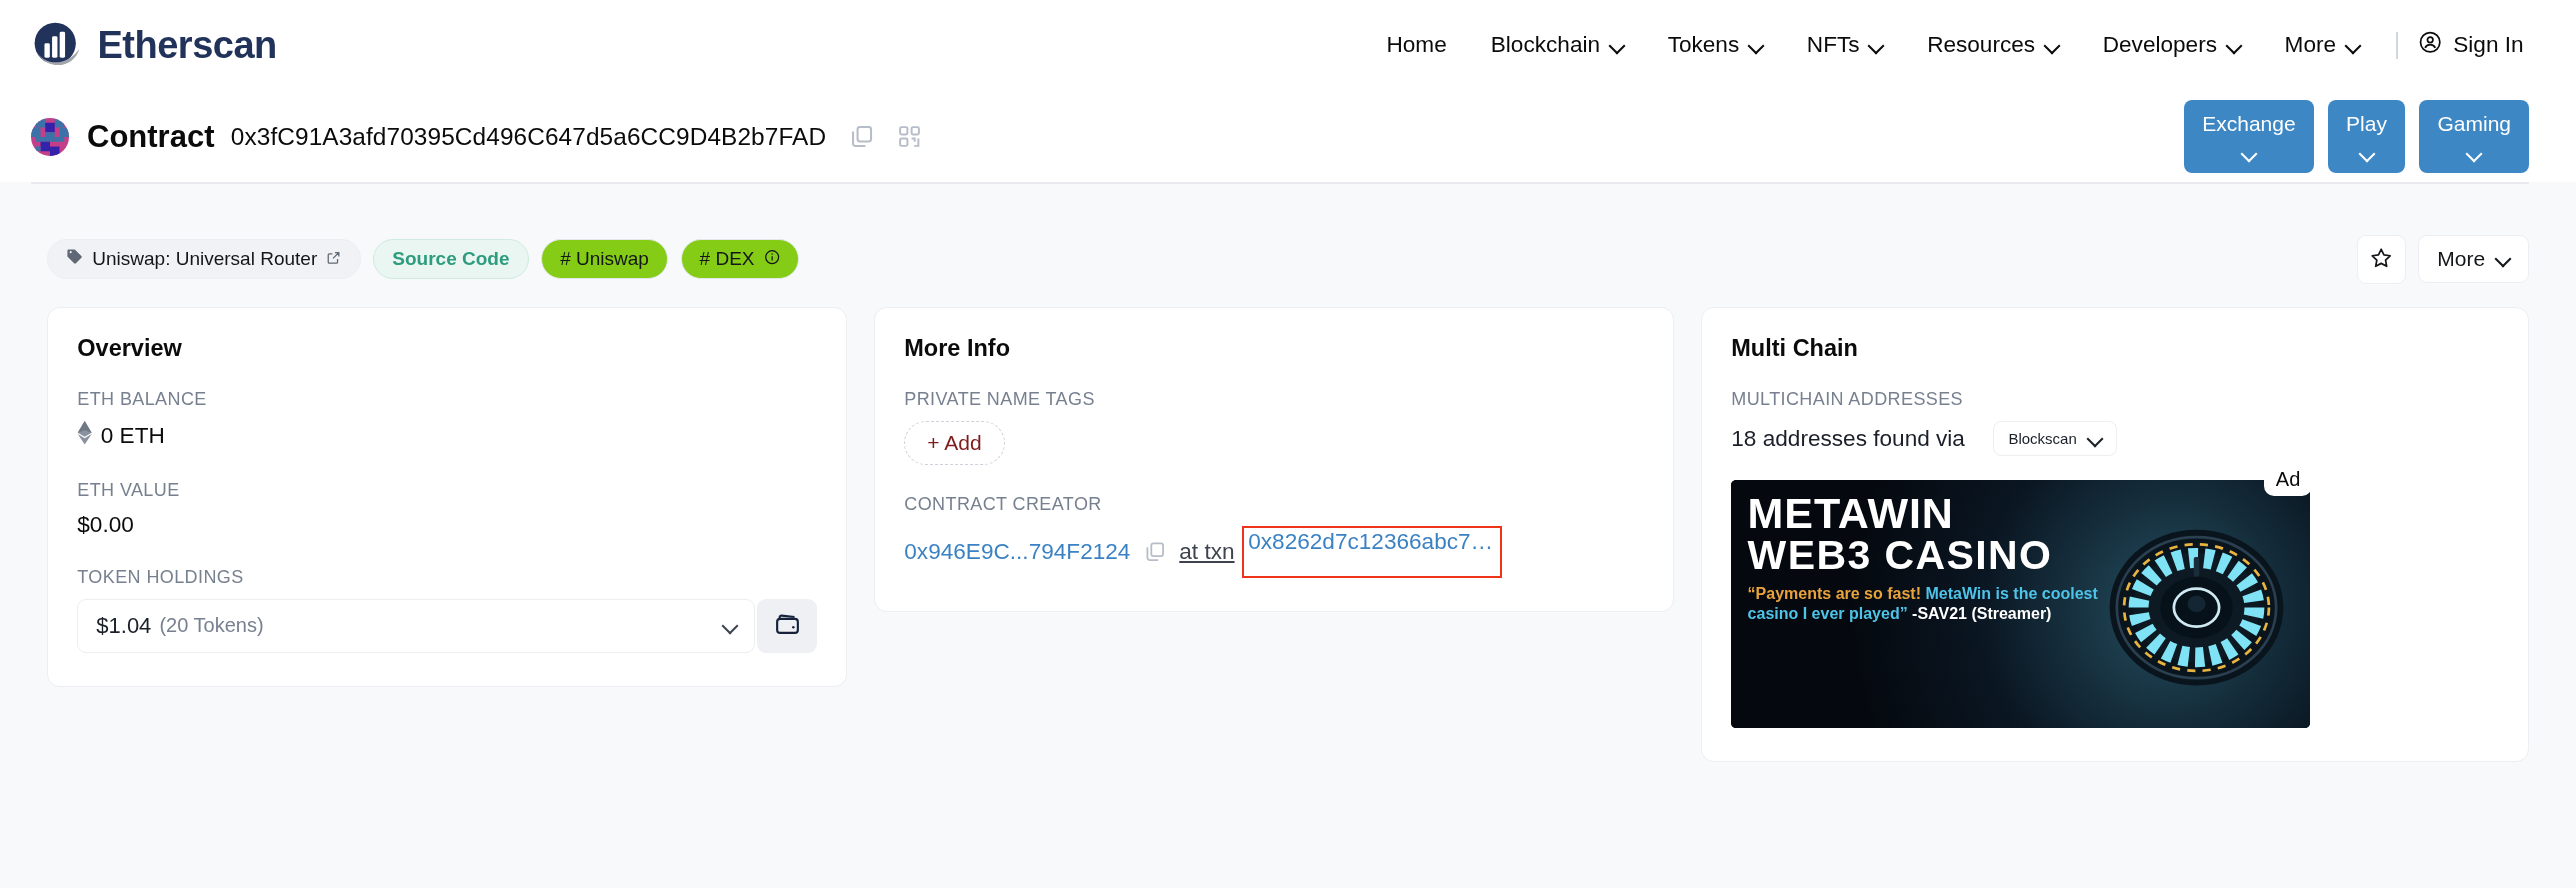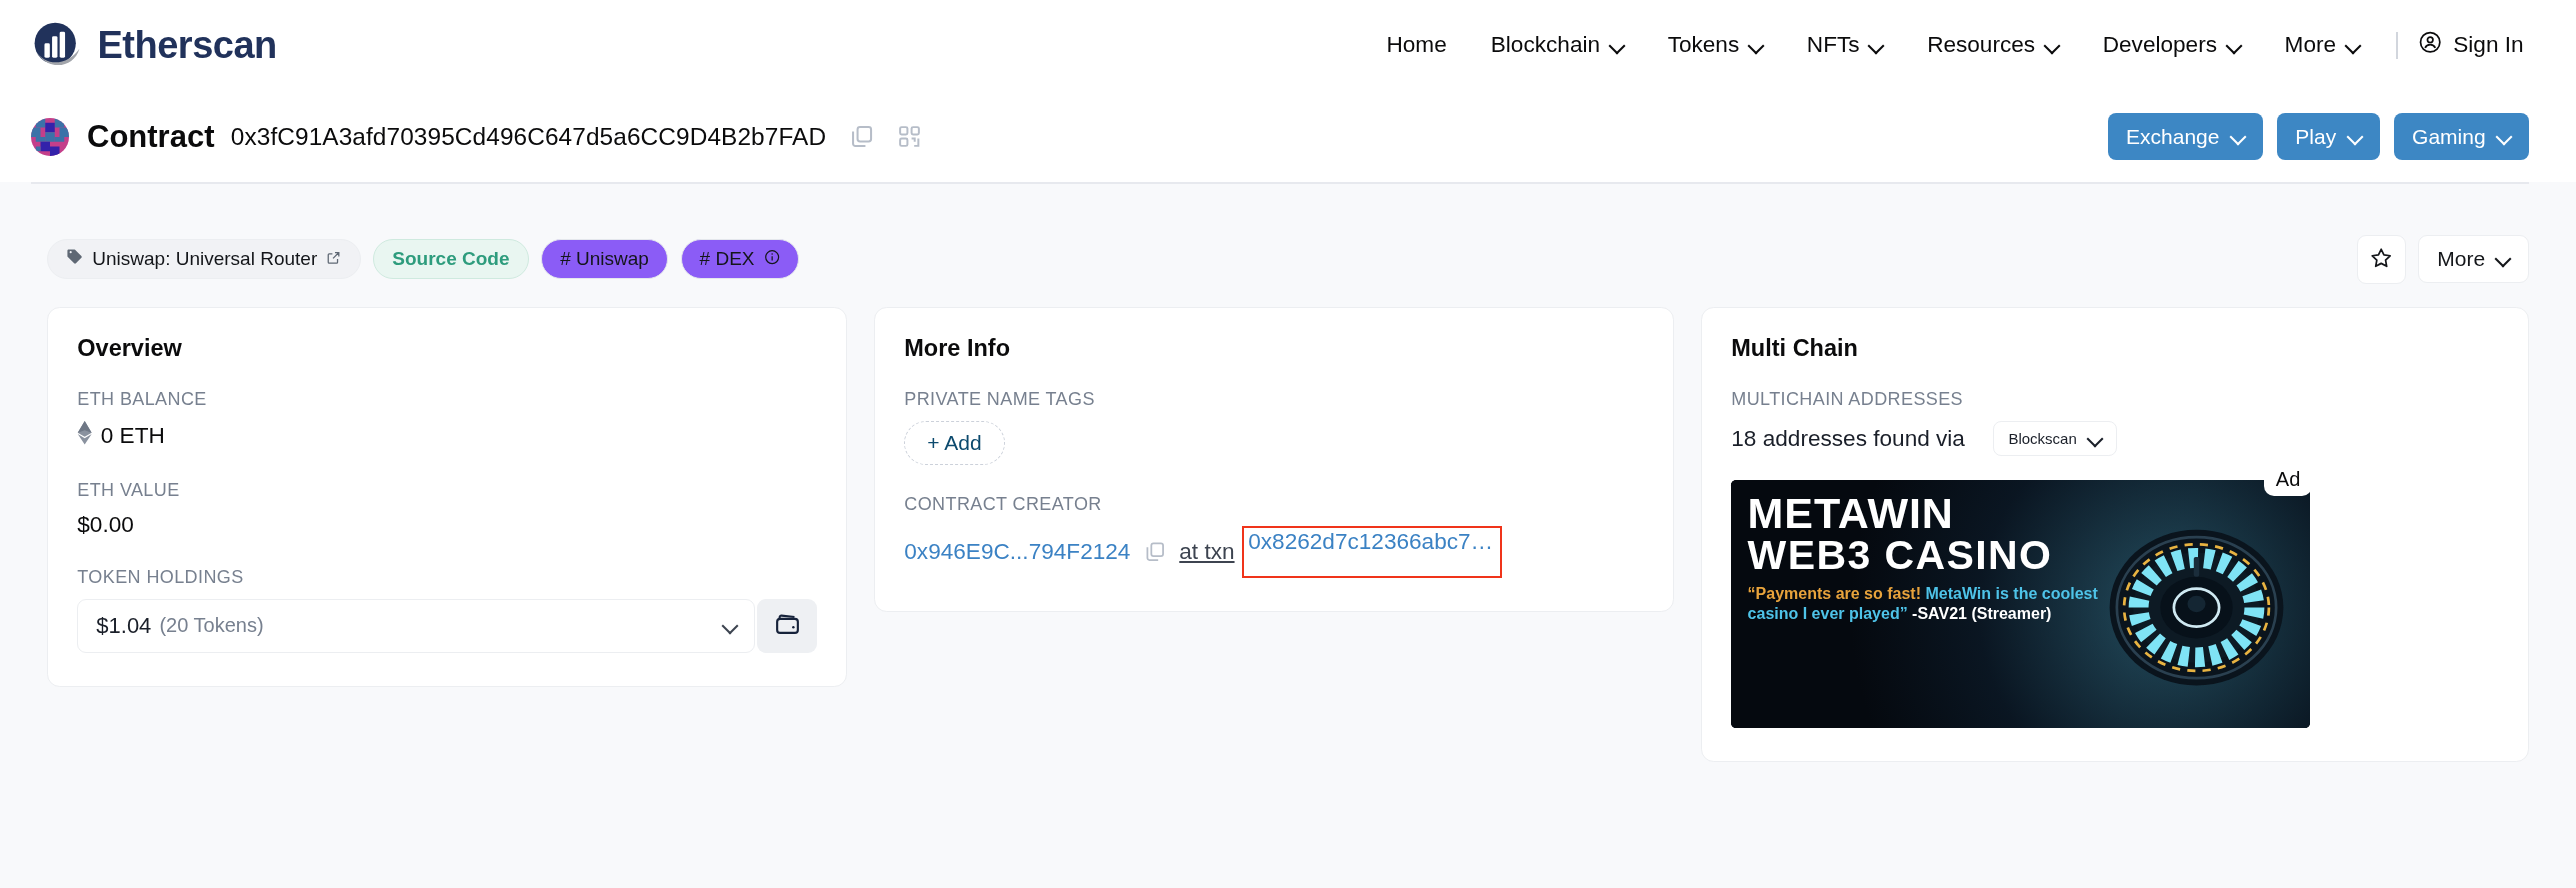--- a/index.html
+++ b/index.html
@@ -51,36 +51,36 @@
     width: 38px; height: 38px; border-radius: 50%;
     margin-right: 18px; flex: none; overflow: hidden;
   }
   .c-title { font-size: 31px; font-weight: 700; color: #0b0b0c; margin-right: 16.3px; }
   .c-addr { font-size: 24.4px; color: #0b0b0c; letter-spacing: 0.1px; }
   .hdr-icon { margin-left: 22px; cursor: pointer; color: #b6bdc8; display:flex; align-items:center;}
   .hdr-actions { margin-left: auto; display: flex; align-items: center; gap: 14.5px; }
   .btn-blue {
     background: #3d87c4; color: #ffffff; border: none; border-radius: 8.1px;
     font-size: 21px; padding: 11.8px 18px; display: flex; align-items: center; gap: 11.8px;
-    cursor: pointer; font-family: inherit;
+    cursor: pointer; font-family: inherit; flex-direction: column;
   }
 
   .divider { height: 1.8px; background: #e7e9ee; margin: 0 47px 0 31px; }
 
   .page-body { padding: 0 31px; }
 
   
   .tagrow {
     display: flex; align-items: center; gap: 12.7px;
     padding: 51px 16.3px 23.5px 16.3px;
   }
   .pill {
     display: inline-flex; align-items: center; gap: 9px;
     border-radius: 904px; font-size: 19px; padding: 8.1px 18px;
-    border: 1.4px solid #e4e7ec; background: #8b5cf6; color: #14161a;
+    border: 1.4px solid #e4e7ec; background: #84cc16; color: #14161a;
     cursor: pointer; white-space: nowrap;
   }
   .pill.gray { background: #f1f2f5; border-color: #eceef1; }
   .pill.green { background: #e9f6f1; border-color: #cfeadf; color: #2e9c7d; font-weight: 600; }
   .tagrow-right { margin-left: auto; display: flex; align-items: center; gap: 12.7px; }
   .sq-btn {
     width: 49px; height: 49px; border-radius: 9px;
     border: 1.4px solid #eceef1; background: #fff;
     display: flex; align-items: center; justify-content: center; cursor: pointer;
   }
@@ -117,21 +117,21 @@
   .select-chev { margin-left: auto; color: #3d4450; }
   .holdings-row { display: flex; align-items: center; gap: 2px; }
   .wallet-btn {
     width: 60px; height: 54px; border-radius: 9px; background: #eef0f3;
     display: flex; align-items: center; justify-content: center; cursor: pointer; flex: none;
   }
 
   .add-pill {
     display: inline-flex; align-items: center; gap: 7.2px;
     border: 1.8px dashed #ccd1da; border-radius: 904px;
-    font-size: 21px; padding: 9px 22px; color: #0c4a6e; cursor: pointer;
+    font-size: 21px; padding: 9px 22px; color: #7f1d1d; cursor: pointer;
     background: transparent;
   }
 
   .link { color: #3b82c4; cursor: pointer; }
   .creator-line { display: flex; align-items: center; font-size: 22.6px; gap: 0; flex-wrap: nowrap;}
   .creator-line .sep { color: #3d4450; margin: 0 5.4px 0 12.7px; text-decoration: underline; }
   .copy-inline { margin-left: 12.7px; color: #b6bdc8; display: inline-flex; cursor: pointer;}
   .txn-highlight {
     border: 2.7px solid #f0341a; padding: 2.7px 7.2px 22px 4.5px; margin-left: 1.8px;
     display: inline-block; line-height: 1;

